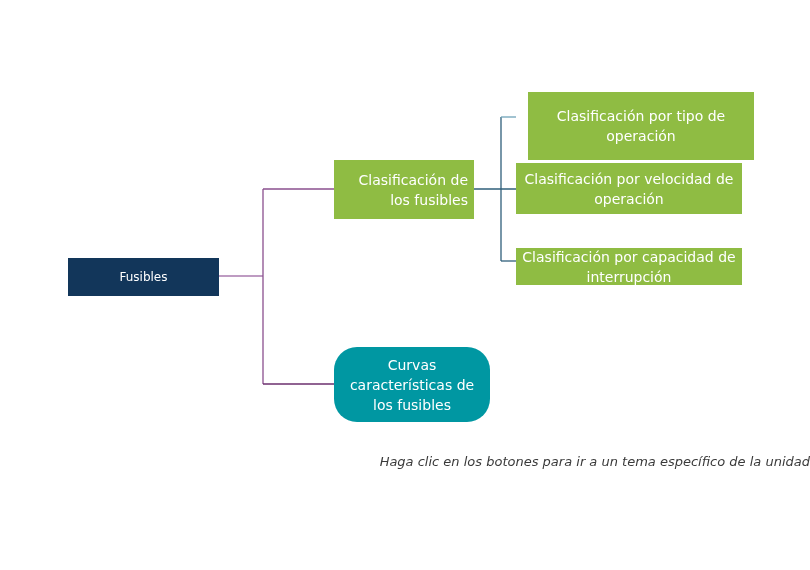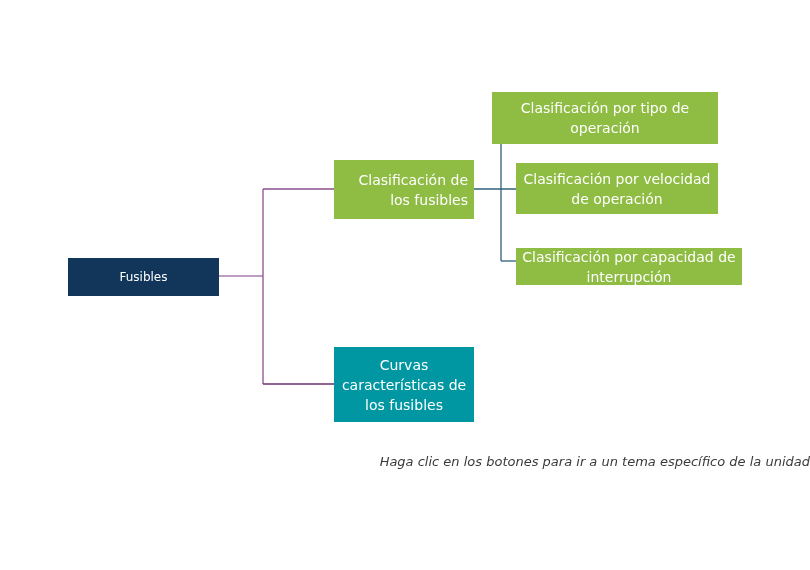--- a/index.html
+++ b/index.html
@@ -33,29 +33,29 @@
 </svg>
 
 <div class="node root">
   <span>Fusibles</span>
 </div>
 
 <div class="node green" style="left:334px;top:160px;width:140px;height:59px;text-align:right;">
   <span>Clasificación de los fusibles</span>
 </div>
 
-<div class="node teal" style="left:334px;top:347px;width:140px;height:75px;">
+<div class="node teal" style="left:334px;top:347px;width:156px;height:75px;border-radius:23px;">
   <span>Curvas características de los fusibles</span>
 </div>
 
-<div class="node green" style="left:492px;top:92px;width:226px;height:52px;">
+<div class="node green" style="left:528px;top:92px;width:226px;height:68px;">
   <span>Clasificación por tipo de operación</span>
 </div>
 
-<div class="node green" style="left:516px;top:163px;width:202px;height:51px;">
+<div class="node green" style="left:516px;top:163px;width:226px;height:51px;">
   <span>Clasificación por velocidad de operación</span>
 </div>
 
 <div class="node green" style="left:516px;top:248px;width:226px;height:37px;">
   <span>Clasificación por capacidad de interrupción</span>
 </div>
 
 <div class="caption">Haga clic en los botones para ir a un tema específico de la unidad</div>
 
 </body></html>

